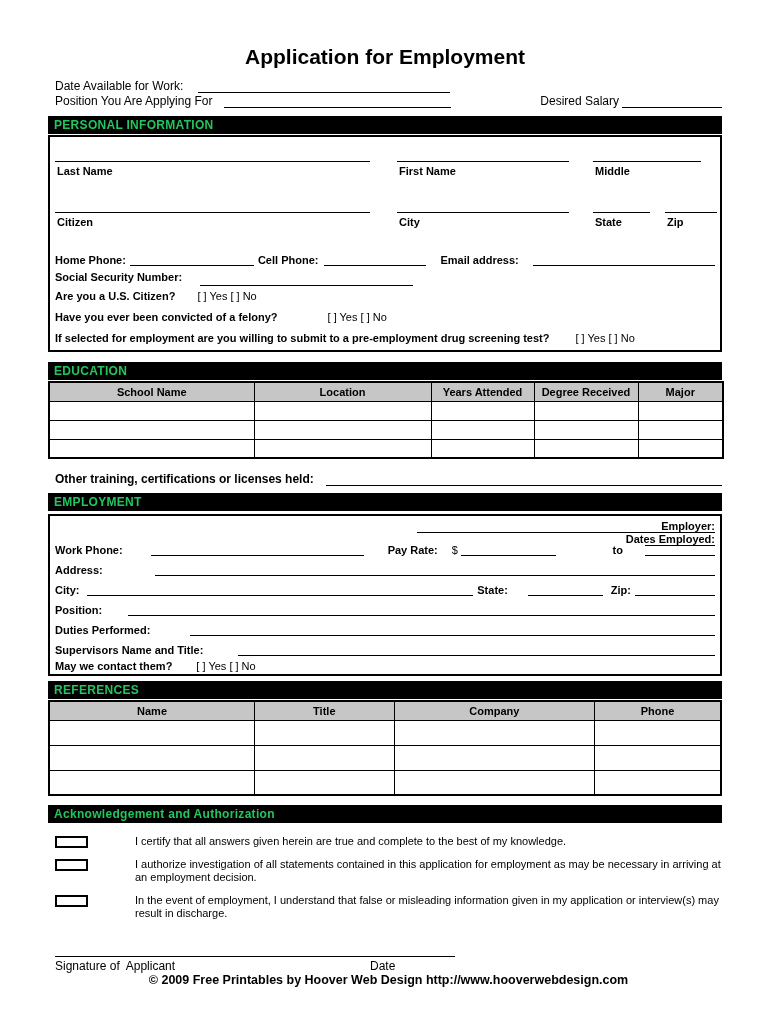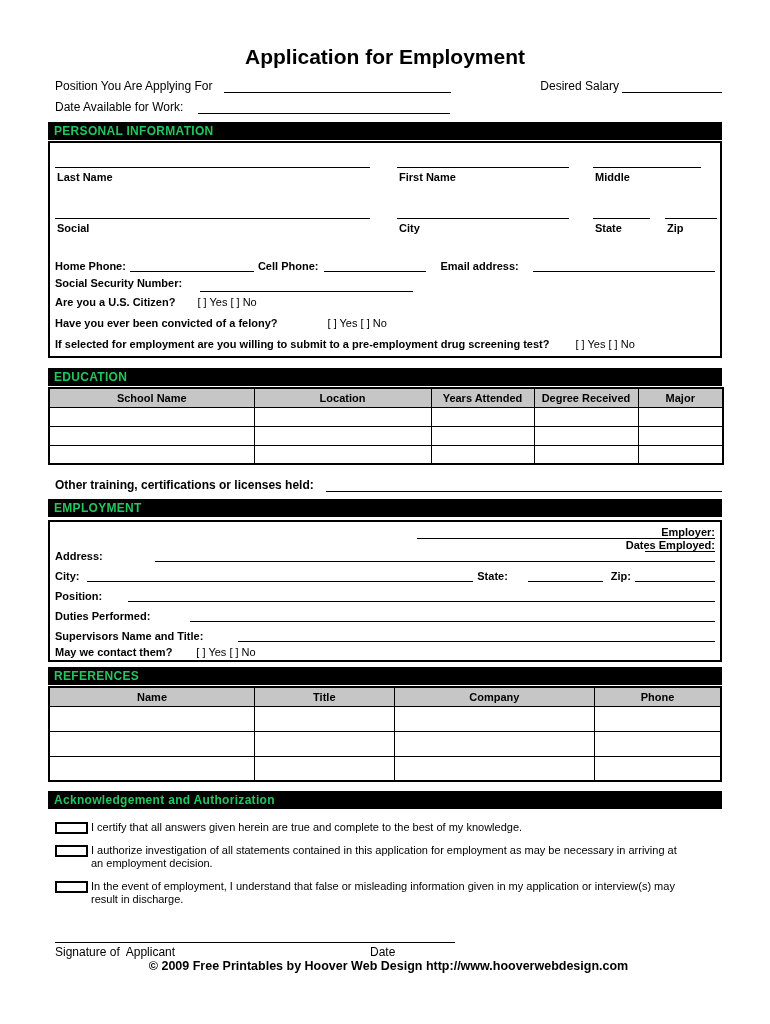--- a/index.html
+++ b/index.html
@@ -61,51 +61,51 @@
 
   .other-row { display:flex; align-items:flex-end; margin-top:12px; padding-left:7px; height:15px; }
   .other-row .blbl { font-size:12px; }
 
   .ebox { margin-top:3px; padding:4px 3px 2px 3px; }
   .erow { display:flex; align-items:flex-end; font-size:11px; height:20px; padding:0 2px; }
   .erow.first { height:16px;flex-direction:column; }
   .e-contact { height:16px; align-items:flex-end; }
 
   .ack-items { margin-top:12px; padding-left:7px; }
-  .ack-item { display:flex; margin-bottom:10px; font-size:11px; line-height:13px; }
+  .ack-item { display:flex; margin-bottom:10px; font-size:11px; line-height:13px;gap:44px; }
   .ack-box { width:33px; height:12px; border:2px solid #000; flex:none; margin-right:3px; margin-top:1px; }
   .ack-text { max-width:590px; }
 
   .footer { margin-top:36px; padding-left:7px; font-size:12px; }
   .sig-line { width:400px; border-bottom:1.5px solid #000; height:0; }
   .sig-labels { position:relative; width:400px; height:15px; padding-top:2px; }
   .sig-label { white-space:pre; }
   .date-label { position:absolute; left:315px; top:2px; }
   .copyright { text-align:center; font-weight:bold; font-size:12.5px; margin-top:1px; }
 </style>
 </head>
 <body>
 
 <div class="page">
 
   <div class="title">Application for Employment</div>
 
+  <div class="top-row second">
+    <span>Date Available for Work:</span>
+    <span class="uline" style="width:252px; margin-left:15px;"></span>
+  </div>
+
   <div class="top-row">
     <span>Position You Are Applying For</span>
     <span class="uline" style="width:227px; margin-left:12px;"></span>
     <span style="flex:1"></span>
     <span>Desired Salary</span>
     <span class="uline" style="width:100px; margin-left:3px;"></span>
   </div>
 
-  <div class="top-row second">
-    <span>Date Available for Work:</span>
-    <span class="uline" style="width:252px; margin-left:15px;"></span>
-  </div>
-
   <div class="bar bar-personal">PERSONAL INFORMATION</div>
 
   <div class="box pbox">
     <div class="fields-row row-names">
       <div class="field w-lastname">
         <div class="line"></div>
         <div class="flabel">Last Name</div>
       </div>
       <div class="f-spacer1"></div>
       <div class="field w-firstname">
@@ -115,21 +115,21 @@
       <div class="f-spacer2"></div>
       <div class="field w-middle">
         <div class="line"></div>
         <div class="flabel">Middle</div>
       </div>
     </div>
 
     <div class="fields-row row-addr">
       <div class="field w-address">
         <div class="line"></div>
-        <div class="flabel">Social</div>
+        <div class="flabel">Citizen</div>
       </div>
       <div class="f-spacer1"></div>
       <div class="field w-city">
         <div class="line"></div>
         <div class="flabel">City</div>
       </div>
       <div class="f-spacer2"></div>
       <div class="field w-state">
         <div class="line"></div>
         <div class="flabel">State</div>
@@ -224,20 +224,30 @@
 
   <div class="box ebox">
     <div class="erow first">
       <span class="blbl">Employer:</span>
       <span class="uline" style="width:298px; margin-left:48px;"></span>
       <span style="flex:1"></span>
       <span class="blbl">Dates Employed:</span>
       <span class="uline" style="width:70px; margin-left:16px;"></span>
     </div>
     <div class="erow">
+      <span class="blbl">Work Phone:</span>
+      <span class="uline" style="width:213px; margin-left:28px;"></span>
+      <span class="blbl" style="margin-left:24px;">Pay Rate:</span>
+      <span style="margin-left:14px;">$</span>
+      <span class="uline" style="width:95px; margin-left:3px;"></span>
+      <span style="flex:1"></span>
+      <span class="blbl">to</span>
+      <span class="uline" style="width:70px; margin-left:22px;"></span>
+    </div>
+    <div class="erow">
       <span class="blbl">Address:</span>
       <span class="uline" style="flex:1; margin-left:52px;"></span>
     </div>
     <div class="erow">
       <span class="blbl">City:</span>
       <span class="uline" style="flex:1; margin-left:8px;"></span>
       <span class="blbl" style="margin-left:4px;">State:</span>
       <span class="uline" style="width:75px; margin-left:20px;"></span>
       <span class="blbl" style="margin-left:8px;">Zip:</span>
       <span class="uline" style="width:80px; margin-left:4px;"></span>

